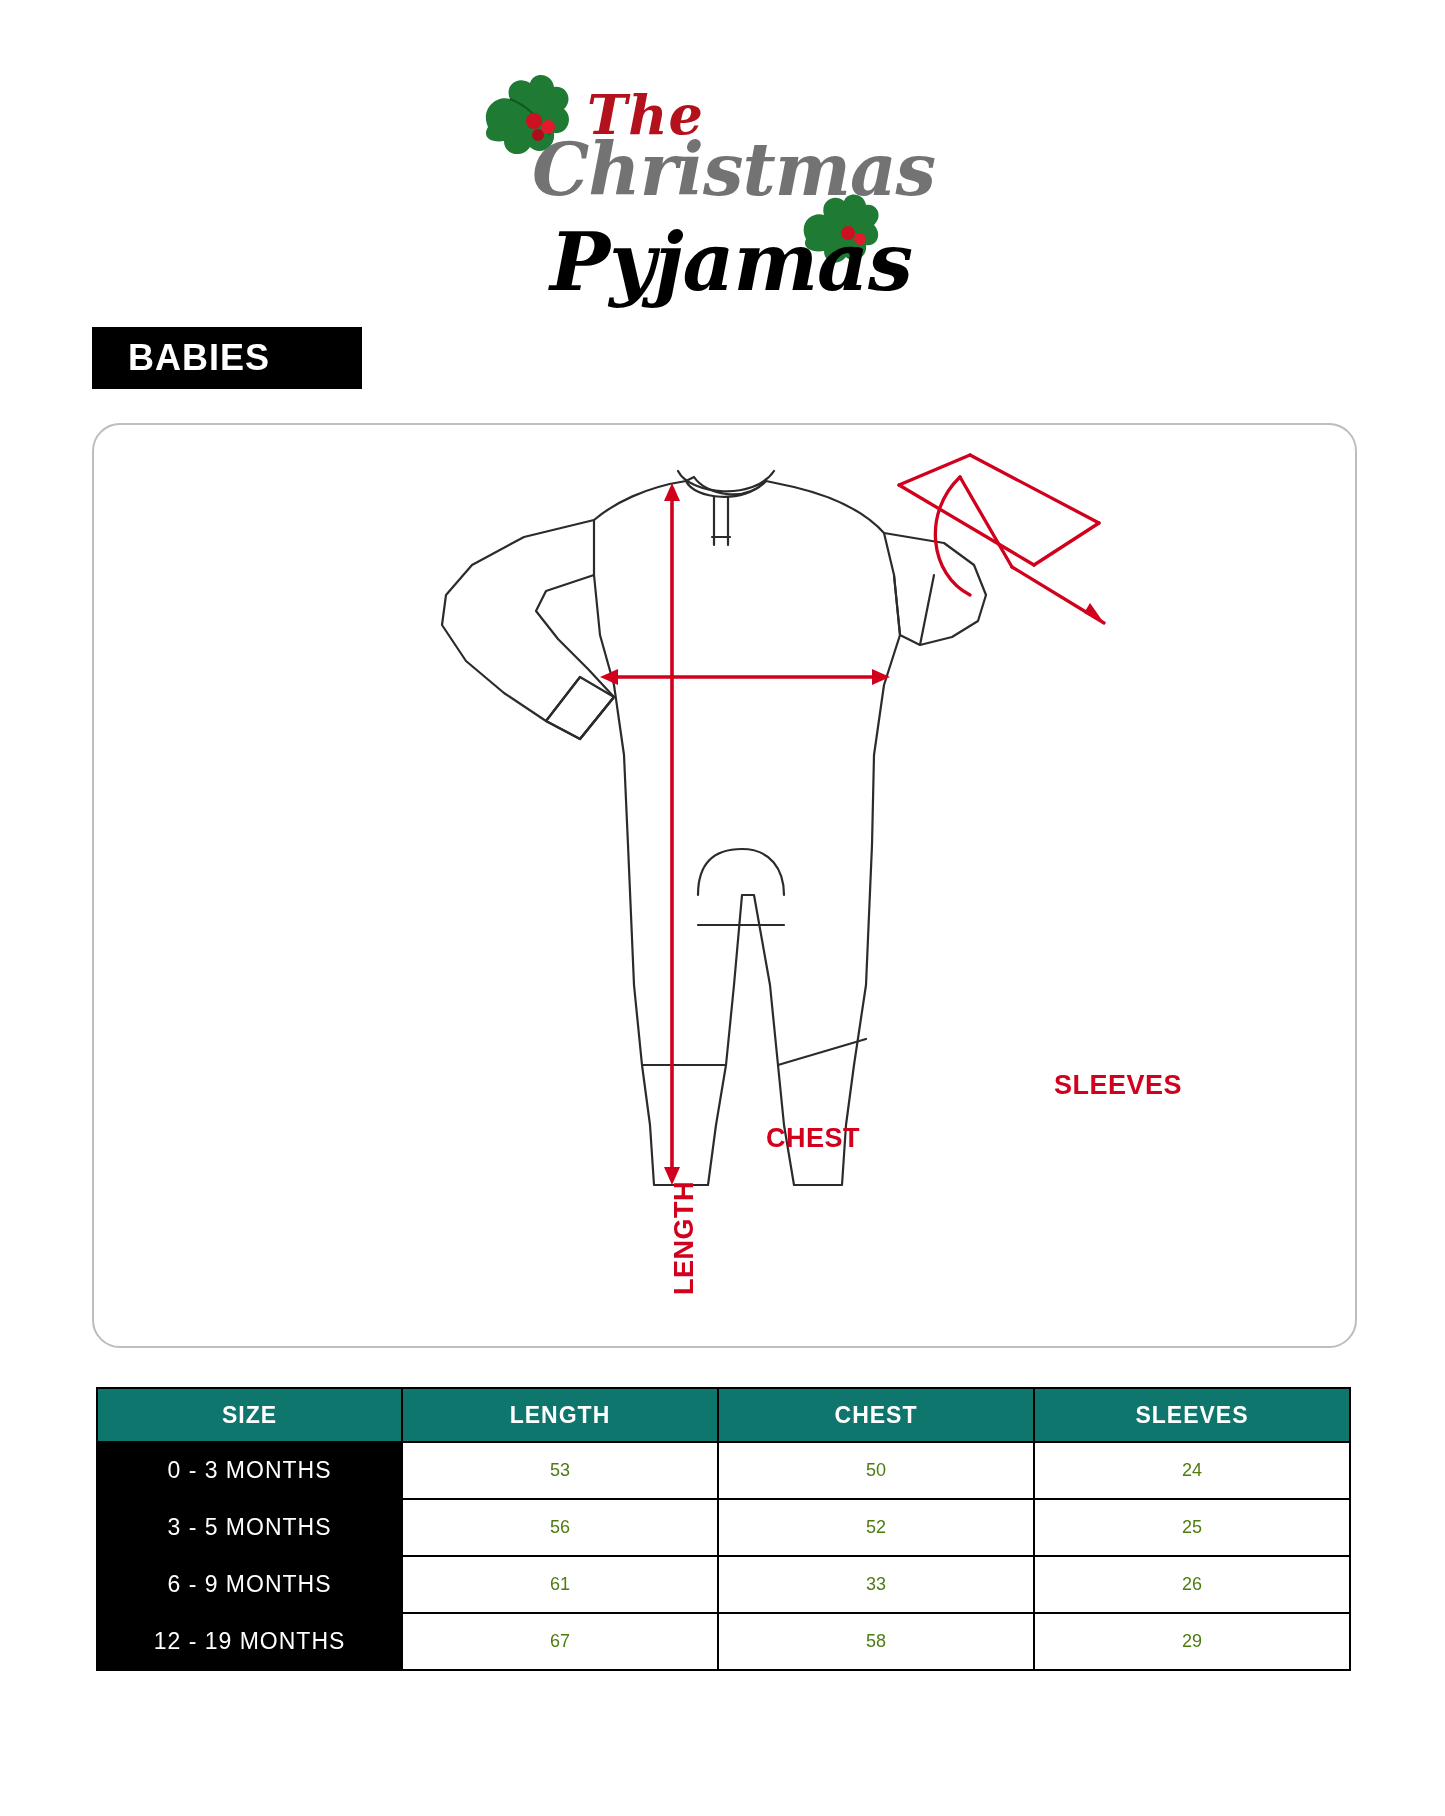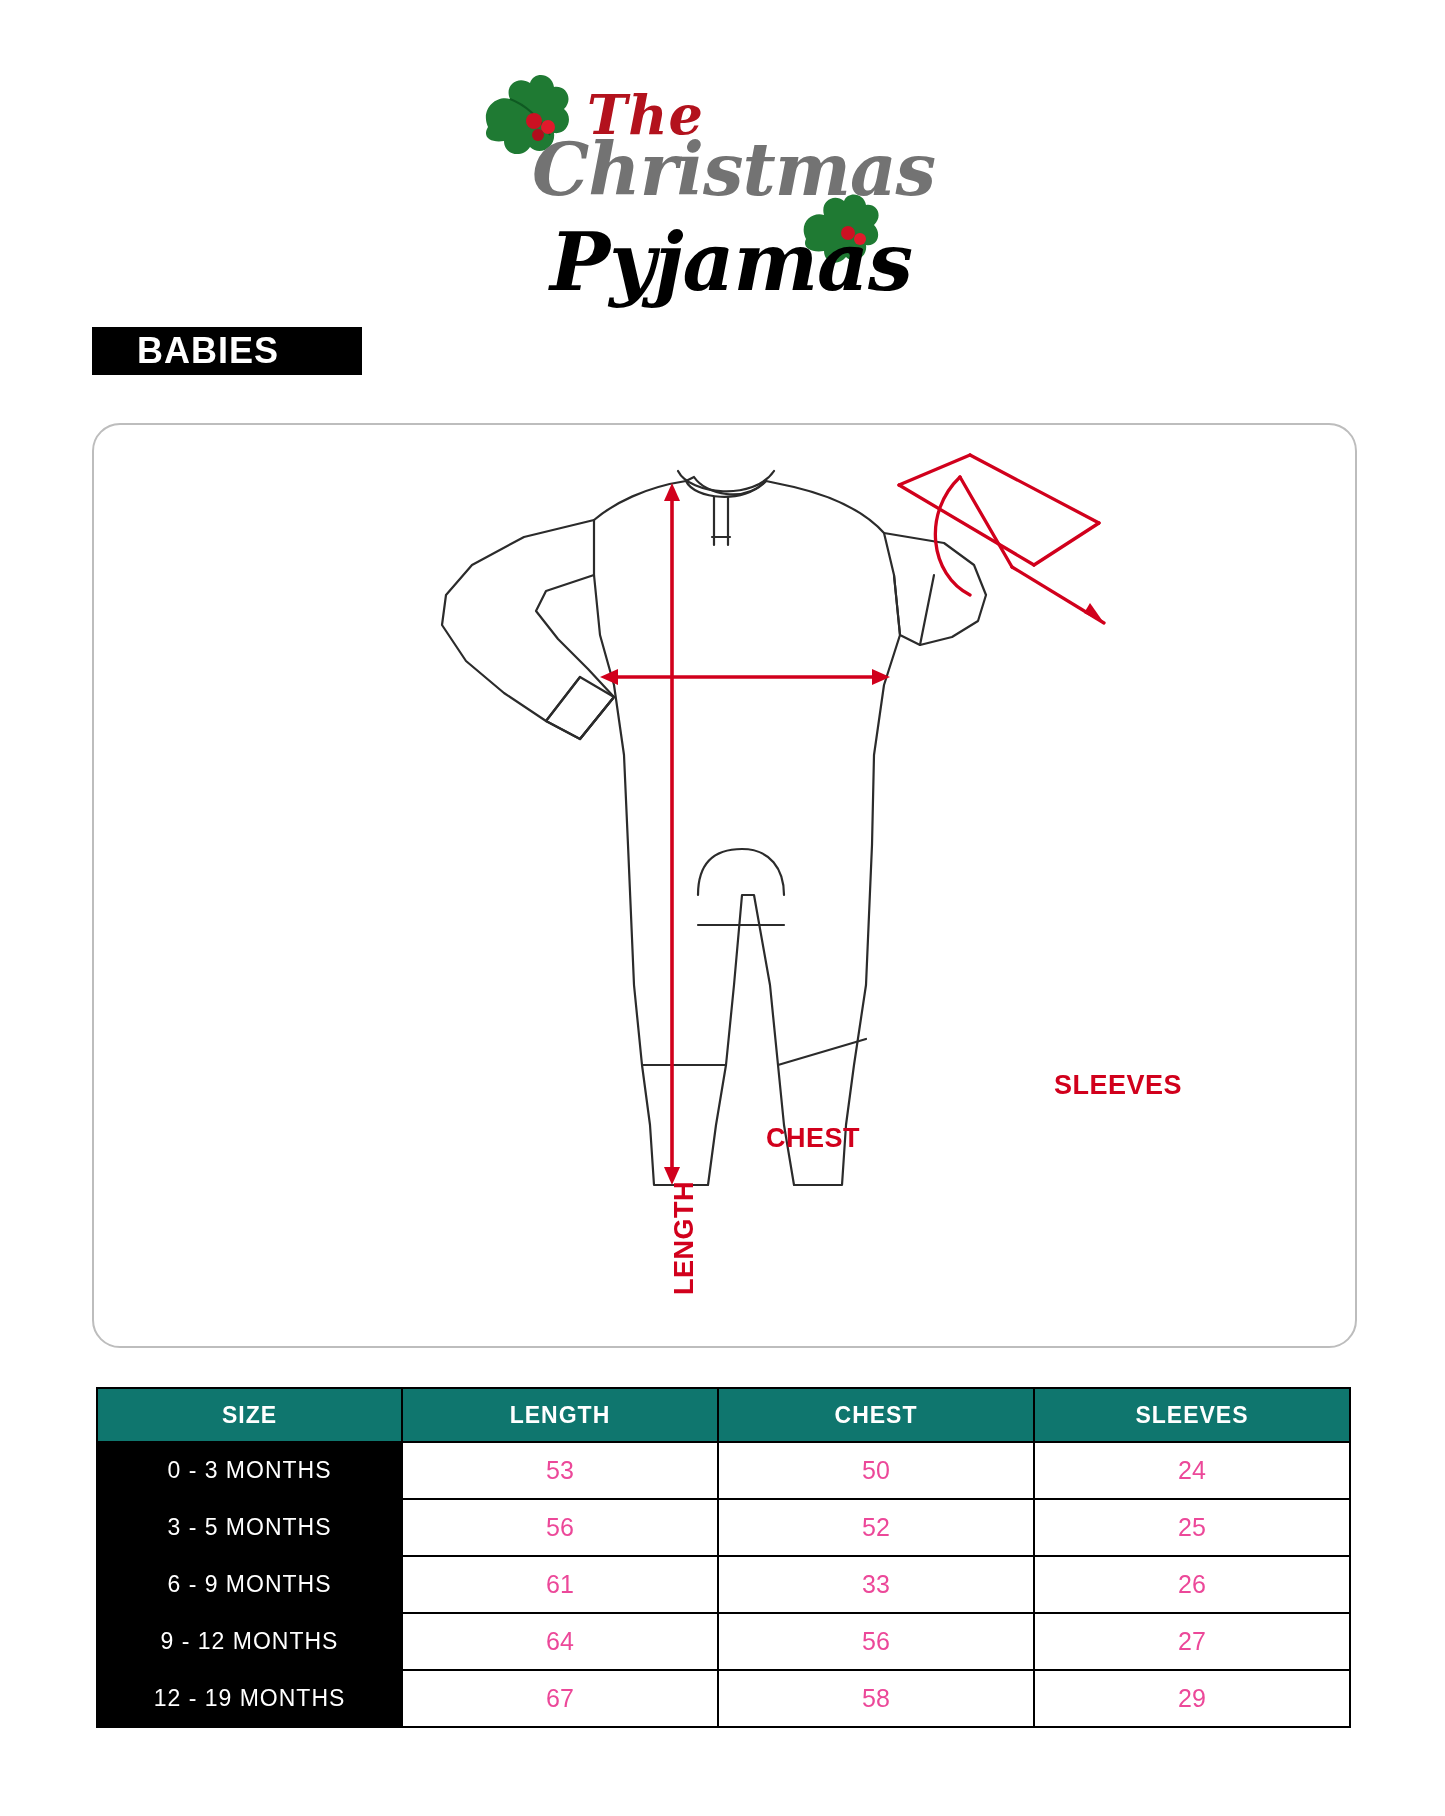--- a/index.html
+++ b/index.html
@@ -67,26 +67,26 @@
     letter-spacing: -1px;
   }
   .holly { position: absolute; }
 
   
   .section-tag {
     position: absolute;
     left: 92px;
     top: 327px;
     width: 270px;
-    height: 48px;
+    height: 62px;
     background: #000;
     color: #fff;
     display: flex;
     align-items: center;
-    padding-left: 45px;
+    padding-left: 36px;
     font-size: 36px;
     font-weight: bold;
     letter-spacing: 1px;
   }
 
   
   .diagram-panel {
     position: absolute;
     left: 92px;
     top: 423px;
@@ -134,22 +134,22 @@
     font-size: 23px;
     font-weight: bold;
     letter-spacing: 1px;
     height: 54px;
     border: 2px solid #000;
   }
   .size-table td {
     border: 2px solid #000;
     height: 57px;
     text-align: center;
-    font-size: 25px;
-    color: #ec4899;
+    font-size: 18px;
+    color: #4d7c0f;
   }
   .size-table td.size-cell {
     background: #000;
     color: #fff;
     font-weight: normal;
     font-size: 23px;
     letter-spacing: 1px;
   }
   .col-size { width: 305px; }
   .col-num  { width: 316px; }
@@ -282,25 +282,19 @@
       <td>52</td>
       <td>25</td>
     </tr>
     <tr>
       <td class="size-cell">6 - 9 MONTHS</td>
       <td>61</td>
       <td>33</td>
       <td>26</td>
     </tr>
     <tr>
-      <td class="size-cell">9 - 12 MONTHS</td>
-      <td>64</td>
-      <td>56</td>
-      <td>27</td>
-    </tr>
-    <tr>
       <td class="size-cell">12 - 19 MONTHS</td>
       <td>67</td>
       <td>58</td>
       <td>29</td>
     </tr>
   </tbody>
 </table>
 
 </body></html>

